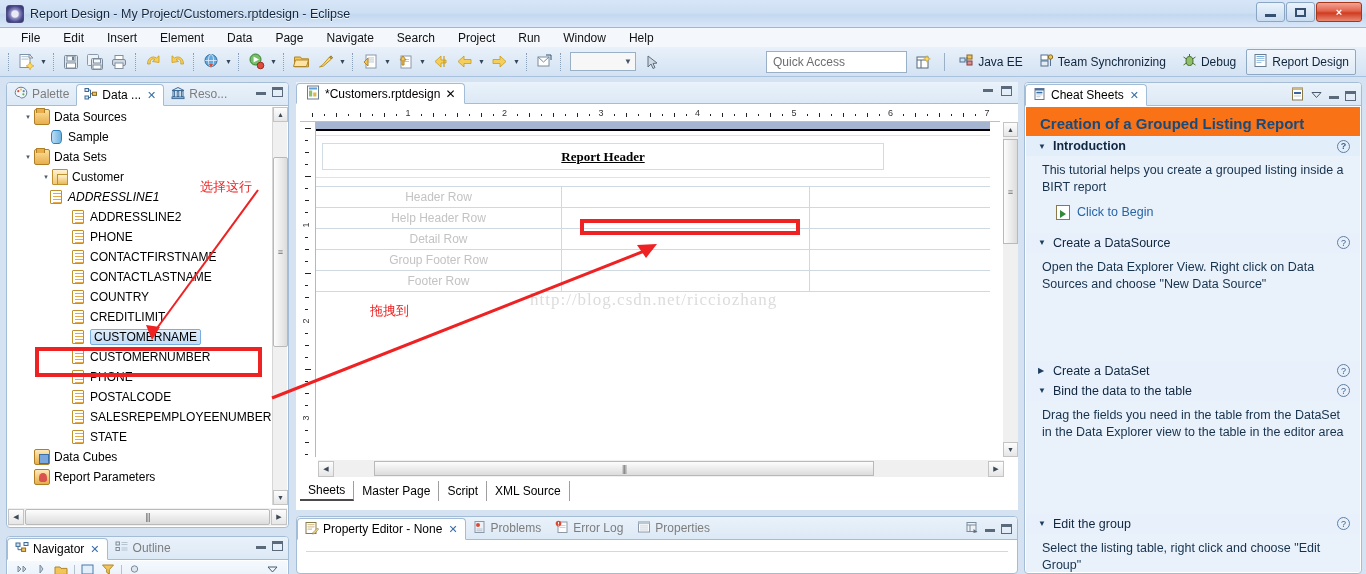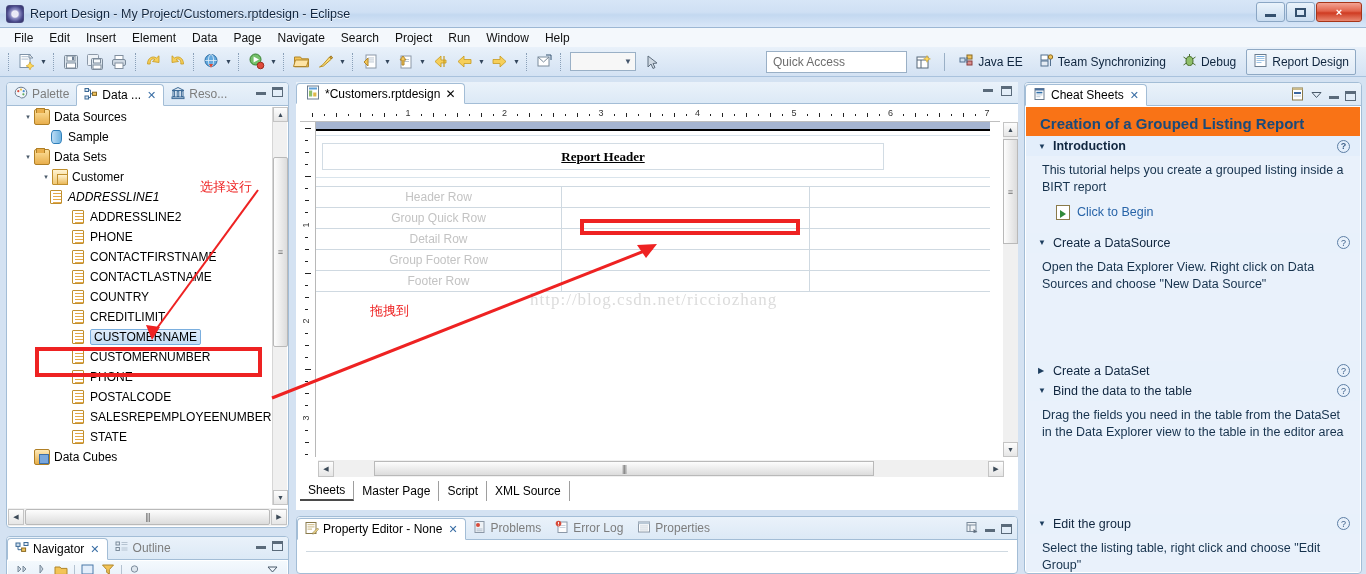--- a/index.html
+++ b/index.html
@@ -50,21 +50,21 @@
   }
   #winbtns .wb .glyph-min { width: 11px; height: 3px; background: #34506e; margin-top: 6px; }
   #winbtns .wb .glyph-max { width: 11px; height: 9px; border: 2px solid #34506e; }
 
   
   #menubar {
     position: absolute; left: 0; top: 28px; width: 1366px; height: 19px;
     background: #f4f8fc; display: flex; align-items: center; padding-left: 6px;
   }
   #menubar .mi {
-    padding: 1px 8px; font-size: 12px; color: #111; white-space: nowrap;
+    padding: 1px 8px; font-size: 12px; color: #111; white-space: nowrap; margin-left: 7px;
   }
 
   
   #toolbar {
     position: absolute; left: 0; top: 47px; width: 1366px; height: 30px;
     background: linear-gradient(to bottom, #e9f1fa, #d3e2f3);
     border-bottom: 1px solid #a9c2dd;
     display: flex; align-items: center; padding-left: 4px;
   }
   .tbtn {
@@ -751,20 +751,24 @@
     </div>
     <div class="trow" style="padding-left:62px;">
       <span class="ticon">
           <span class="ic-col" style="display:block;"></span>
         </span>
       <span class="tlabel">STATE</span>
     </div>
     <div class="trow" style="padding-left:26px;">
       <span class="ticon ic-cube"></span>
       <span class="tlabel">Data Cubes</span>
+    </div>
+    <div class="trow" style="padding-left:26px;">
+      <span class="ticon ic-param"></span>
+      <span class="tlabel">Report Parameters</span>
     </div>
   </div>
 
   <div class="vsb">
     <div class="arrow">▲</div>
     <div class="thumb">≡</div>
     <div class="arrow" style="position:absolute;bottom:0;left:0;">▼</div>
   </div>
 
   <div class="hsb">
@@ -972,21 +976,21 @@
     </div>
     <div class="hline" style="width:674px;margin-top:7px;"></div>
 
     <div id="tablegrid">
       <div class="grow">
         <div class="gcell gc1">Header Row</div>
         <div class="gcell gc2"></div>
         <div class="gcell gc3"></div>
       </div>
       <div class="grow">
-        <div class="gcell gc1">Group Quick Row</div>
+        <div class="gcell gc1">Help Header Row</div>
         <div class="gcell gc2"></div>
         <div class="gcell gc3"></div>
       </div>
       <div class="grow">
         <div class="gcell gc1">Detail Row</div>
         <div class="gcell gc2"></div>
         <div class="gcell gc3"></div>
       </div>
       <div class="grow">
         <div class="gcell gc1">Group Footer Row</div>

